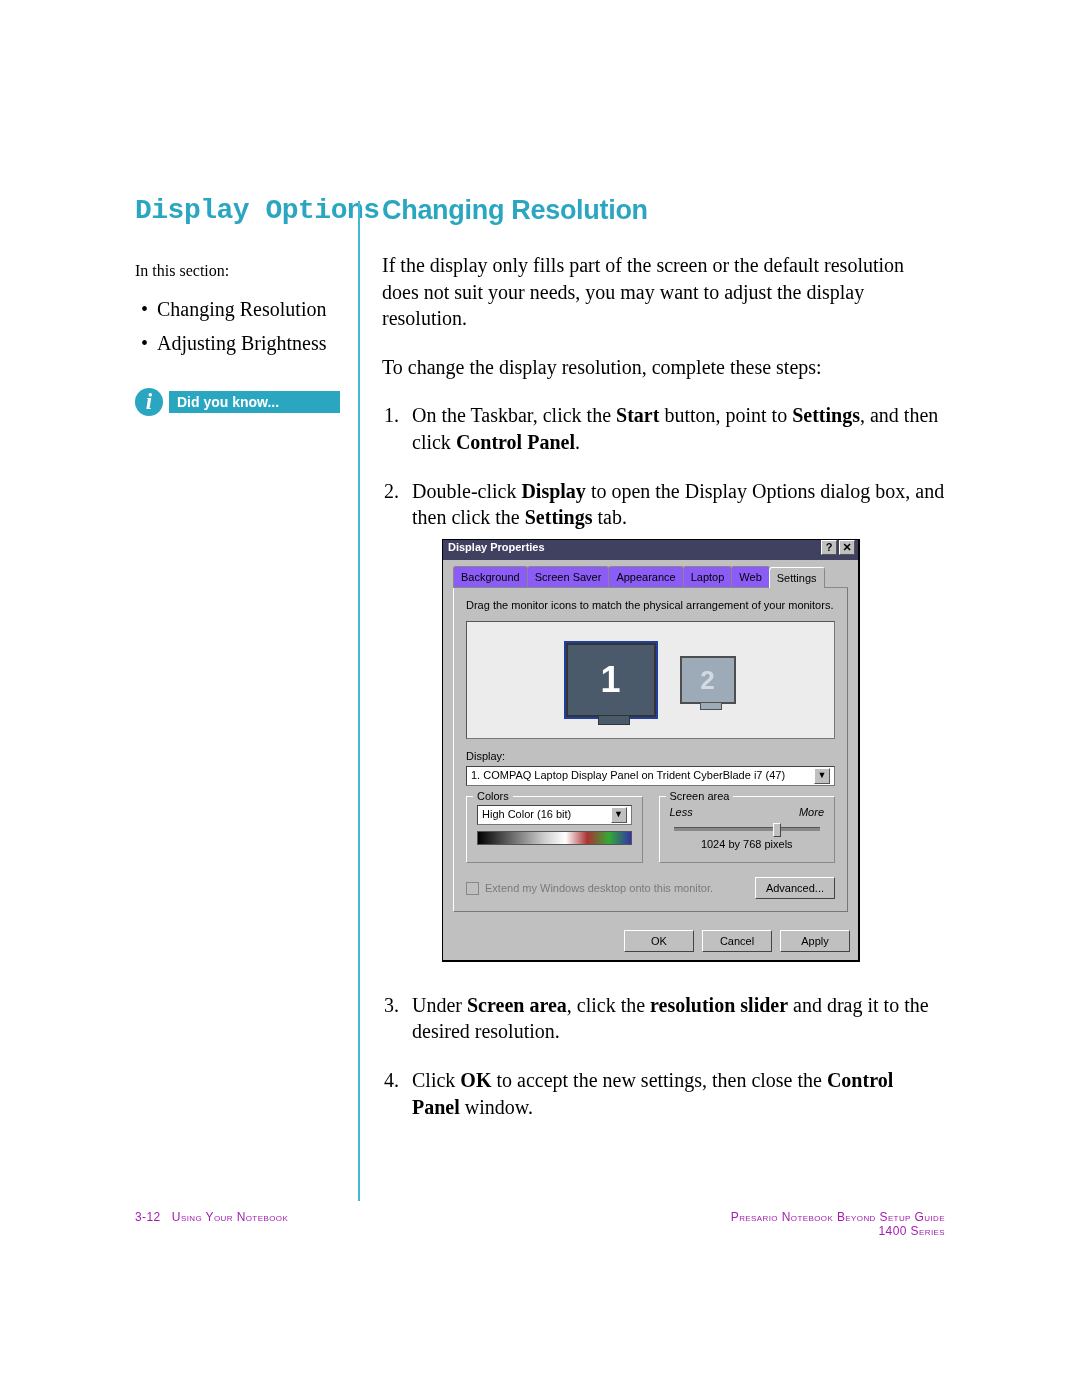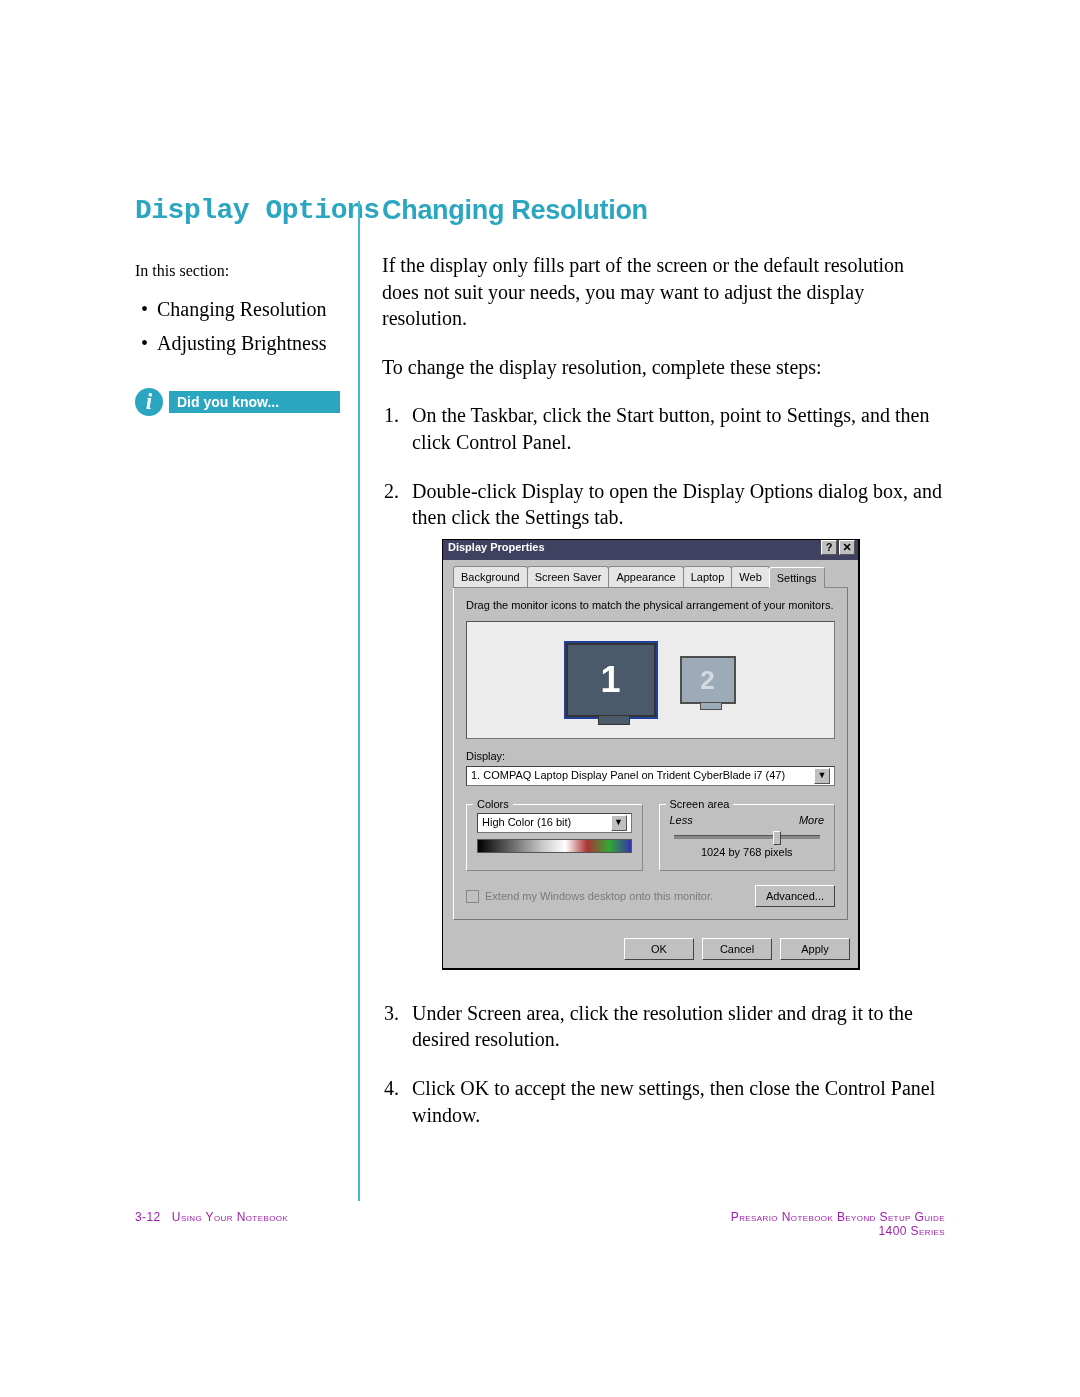--- a/index.html
+++ b/index.html
@@ -125,21 +125,21 @@
     margin-bottom: 22px;
     padding-left: 30px;
     position: relative;
   }
   ol.steps > li::before {
     content: counter(step) ".";
     position: absolute;
     left: 2px;
     top: 0;
   }
-  .b { font-weight: 400; text-align: right; }
+  .b { font-weight: 700; text-align: right; }
 
   
   .dialog {
     width: 418px;
     margin: 8px 0 30px 30px;
     font-family: Tahoma, Arial, sans-serif;
     font-size: 11px;
     color: #000;
     background: #c0c0c0;
     border: 1px solid #000;
@@ -169,21 +169,21 @@
     font-weight: bold;
     font-size: 11px;
     color: #000;
   }
   .dlg-body { padding: 6px 10px 10px 10px; }
   .tabs { display: flex; border-bottom: 1px solid #888; font-size: 11px; }
   .tab {
     padding: 3px 7px;
     border: 1px solid #888;
     border-bottom: none;
-    background: #e5e5e5;
+    background: #8b5cf6;
     margin-right: -1px;
     border-top-left-radius: 3px;
     border-top-right-radius: 3px;
   }
   .tab.active {
     background: #c0c0c0;
     position: relative;
     top: 1px;
     border-top: 1px solid #fff;
     border-left: 1px solid #fff;
@@ -263,21 +263,20 @@
     font-size:9px;
   }
   .groups { display: flex; gap: 16px; margin-top: 10px; }
   .groupbox {
     border: 1px solid #888;
     border-top-color: #fff;
     border-left-color: #fff;
     padding: 8px 10px 10px 10px;
     position: relative;
     flex: 1;
-    margin-top: 8px;
   }
   .groupbox .legend {
     position: absolute; top: -8px; left: 6px;
     background: #c0c0c0; padding: 0 4px;
     font-size: 11px;
   }
   .color-row { display:flex; gap:6px; align-items:center; }
   .color-select { flex:1; }
   .gradient {
     margin-top: 6px;

